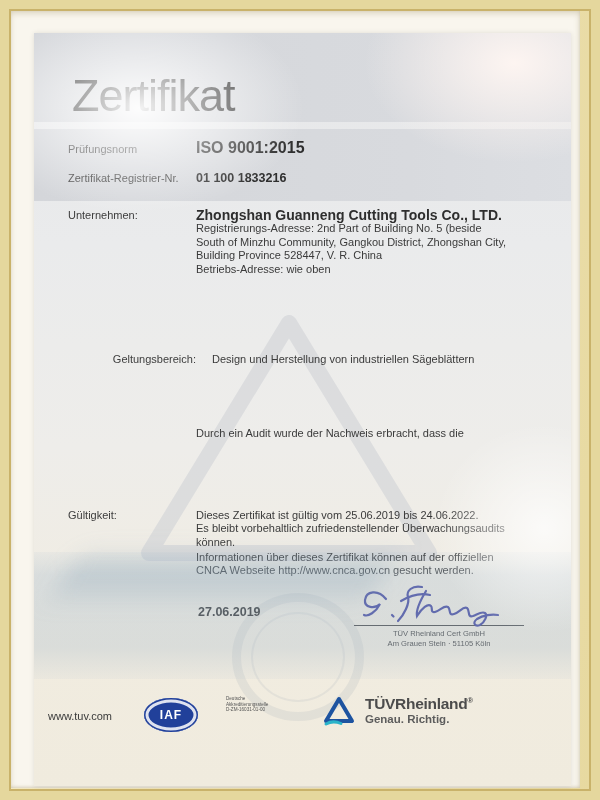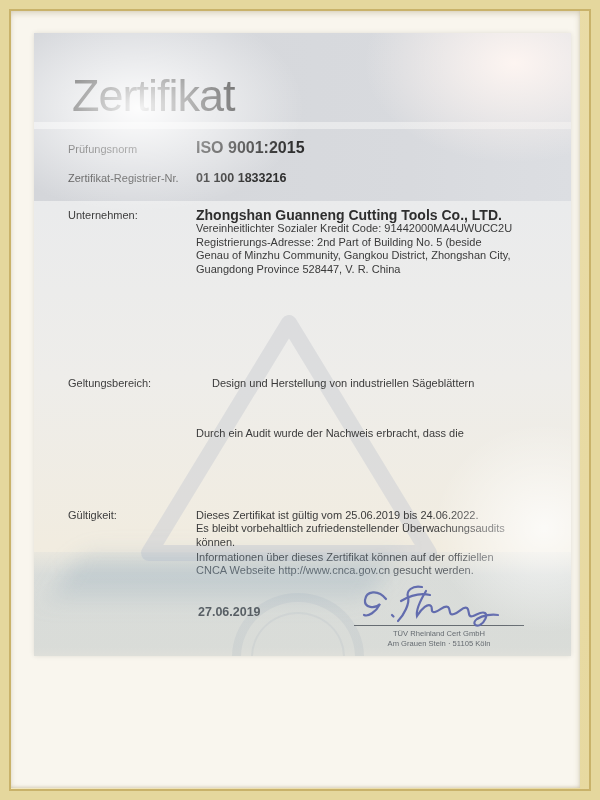--- a/index.html
+++ b/index.html
@@ -7,21 +7,21 @@
   body { font-family:"Liberation Sans", sans-serif; position:relative;
          background:linear-gradient(100deg,#f4eccb 0%,#ecdfae 55%,#e7d9a0 100%); }
 
   
   .frame-edge { position:absolute; inset:0; pointer-events:none;
     box-shadow: inset 0 0 0 9px rgba(231,217,160,.95), inset 0 0 0 11px #c9b26a; }
   .mat { position:absolute; left:10px; top:11px; right:20px; bottom:12px;
     background:#f9f6ee; box-shadow: inset 0 2px 6px rgba(120,100,40,.25), inset 0 -1px 3px rgba(120,100,40,.18); }
 
   
-  .paper { position:absolute; left:34px; top:33px; width:537px; height:623px;
+  .paper { position:absolute; left:34px; top:33px; width:537px; height:753px;
     background:linear-gradient(180deg,#e6e7e9 0%,#eaebec 28%,#eeedea 55%,#f1ece0 82%,#f0ebde 100%);
     box-shadow:0 0 5px rgba(0,0,0,.10); overflow:hidden;text-decoration:underline; }
 
   .band { position:absolute; left:0; width:100%; background:linear-gradient(90deg,#d4d6da 0%,#d8dade 70%,#dcdee2 100%); }
   .band-a { top:0; height:89px; }
   .band-b { top:96px; height:72px; }
 
   
   .wm-triangle { position:absolute; left:90px; top:258px; opacity:.6; pointer-events:none; }
   .wm-seal { position:absolute; left:198px; top:560px; width:132px; height:128px; border-radius:50%;
@@ -47,21 +47,21 @@
   .title { position:absolute; left:38px; top:37px; font-size:45px; letter-spacing:-1px; color:#2c2c2c; }
   .row { position:absolute; left:34px; display:flex; }
   .row .lbl { width:128px; flex:0 0 128px; font-size:11px; color:#3d3d3d; }
   .norm-row { top:106px; align-items:baseline; }
   .norm-row .val { font-size:16px; font-weight:bold; color:#2e2e2e; }
   .reg-row { top:138px; align-items:baseline; }
   .reg-row .val { font-size:12.5px; font-weight:bold; color:#2e2e2e; }
   .company-row { top:176px; }
   .company-name { font-size:14px; font-weight:bold; color:#2e2e2e; line-height:13.4px; }
   .addr-line, .par-line { font-size:11px; line-height:13.4px; color:#3a3a3a; }
-  .scope-row { top:344px; }
+  .scope-row { top:320px;text-align:right; }
   .scope-row .val { font-size:11px;padding-left:16px; }
   .par { position:absolute; left:162px; }
   .audit-par { top:394px; }
   .validity-row { top:464px;margin-top:12px; }
   .info-par { top:518px; }
   .date { position:absolute; left:164px; top:572px; font-size:12.5px; font-weight:600; color:#333; }
 
   .sig-block { position:absolute; left:320px; top:548px; width:170px; text-align:center; }
   .sig-svg { display:block; margin:0 auto; }
   .sig-line { border-top:1.5px solid #4a4a4a; margin-top:-4px; }
@@ -109,24 +109,24 @@
 
     <div class="row reg-row">
       <div class="lbl">Zertifikat-Registrier-Nr.</div>
       <div class="val">01 100 1833216</div>
     </div>
 
     <div class="row company-row">
       <div class="lbl">Unternehmen:</div>
       <div>
         <div class="company-name">Zhongshan Guanneng Cutting Tools Co., LTD.</div>
-        <div class="addr-line">Vereinheitlichter Sozialer Kredit Code: 91442000MA4UWUCC2U</div>
         <div class="addr-line">Registrierungs-Adresse: 2nd Part of Building No. 5 (beside</div>
-        <div class="addr-line">Genau of Minzhu Community, Gangkou District, Zhongshan City,</div>
-        <div class="addr-line">Guangdong Province 528447, V. R. China</div>
+        <div class="addr-line">South of Minzhu Community, Gangkou District, Zhongshan City,</div>
+        <div class="addr-line">Building Province 528447, V. R. China</div>
+        <div class="addr-line">Betriebs-Adresse: wie oben</div>
       </div>
     </div>
 
     <div class="row scope-row">
       <div class="lbl">Geltungsbereich:</div>
       <div class="val">Design und Herstellung von industriellen Sägeblättern</div>
     </div>
 
     <div class="par audit-par">
       <div class="par-line">Durch ein Audit wurde der Nachweis erbracht, dass die</div>
@@ -178,20 +178,24 @@
           <div>Akkreditierungsstelle</div>
           <div>D-ZM-16031-01-00</div>
         </div>
       </div>
 
       <div class="tuv">
         <svg width="34" height="34" viewBox="0 0 34 34">
           <path d="M17 4 L30 26 L4 26 Z" fill="none" stroke="#1d53a0" stroke-width="4" stroke-linejoin="round"></path>
           <path d="M4 29 Q 11 25 19 28.5" fill="none" stroke="#2ab3c9" stroke-width="3" stroke-linecap="round"></path>
         </svg>
+        <div class="tuv-text">
+          <div class="tuv-brand"><span>TÜVRheinland</span><sup>®</sup></div>
+          <div class="tuv-tagline">Genau. Richtig.</div>
+        </div>
       </div>
     </div>
   </div>
 
   <div class="reflect"></div>
   <div class="reflect-streak"></div>
   <div class="glare glare-title"></div>
   <div class="glare glare-topright"></div>
   <div class="glare glare-rightmid"></div>
 </div>

